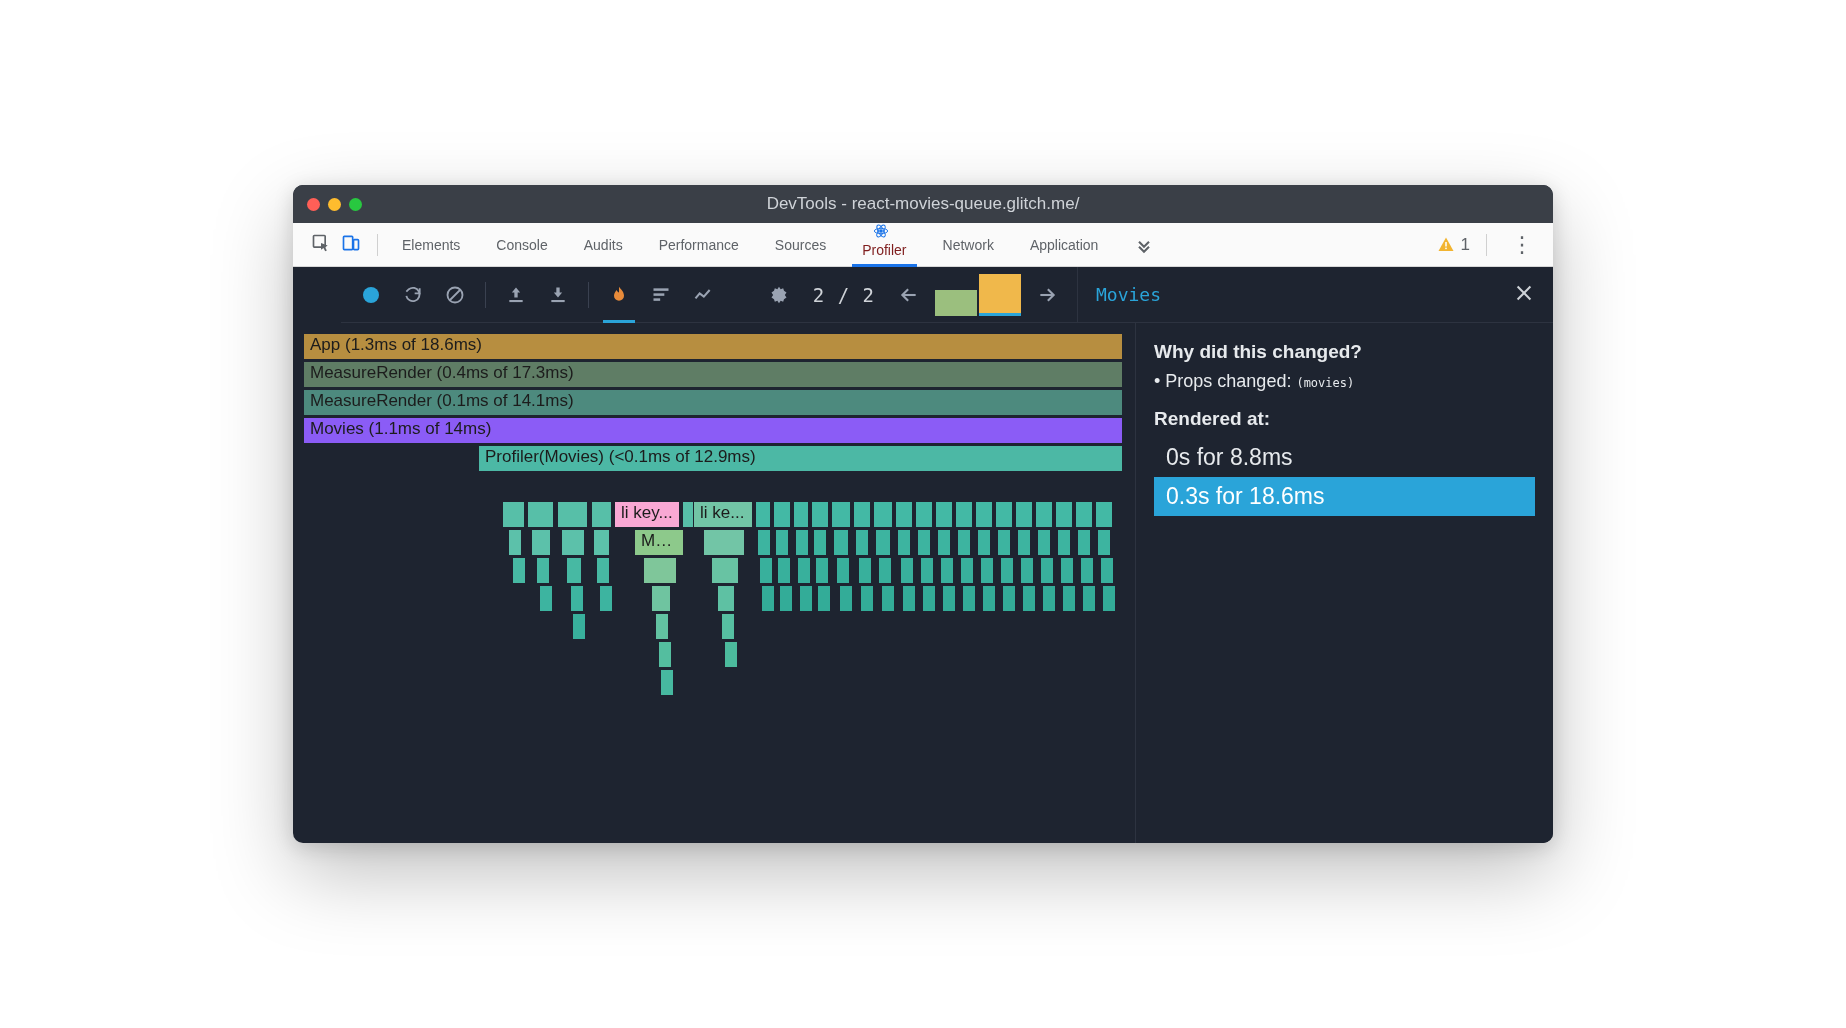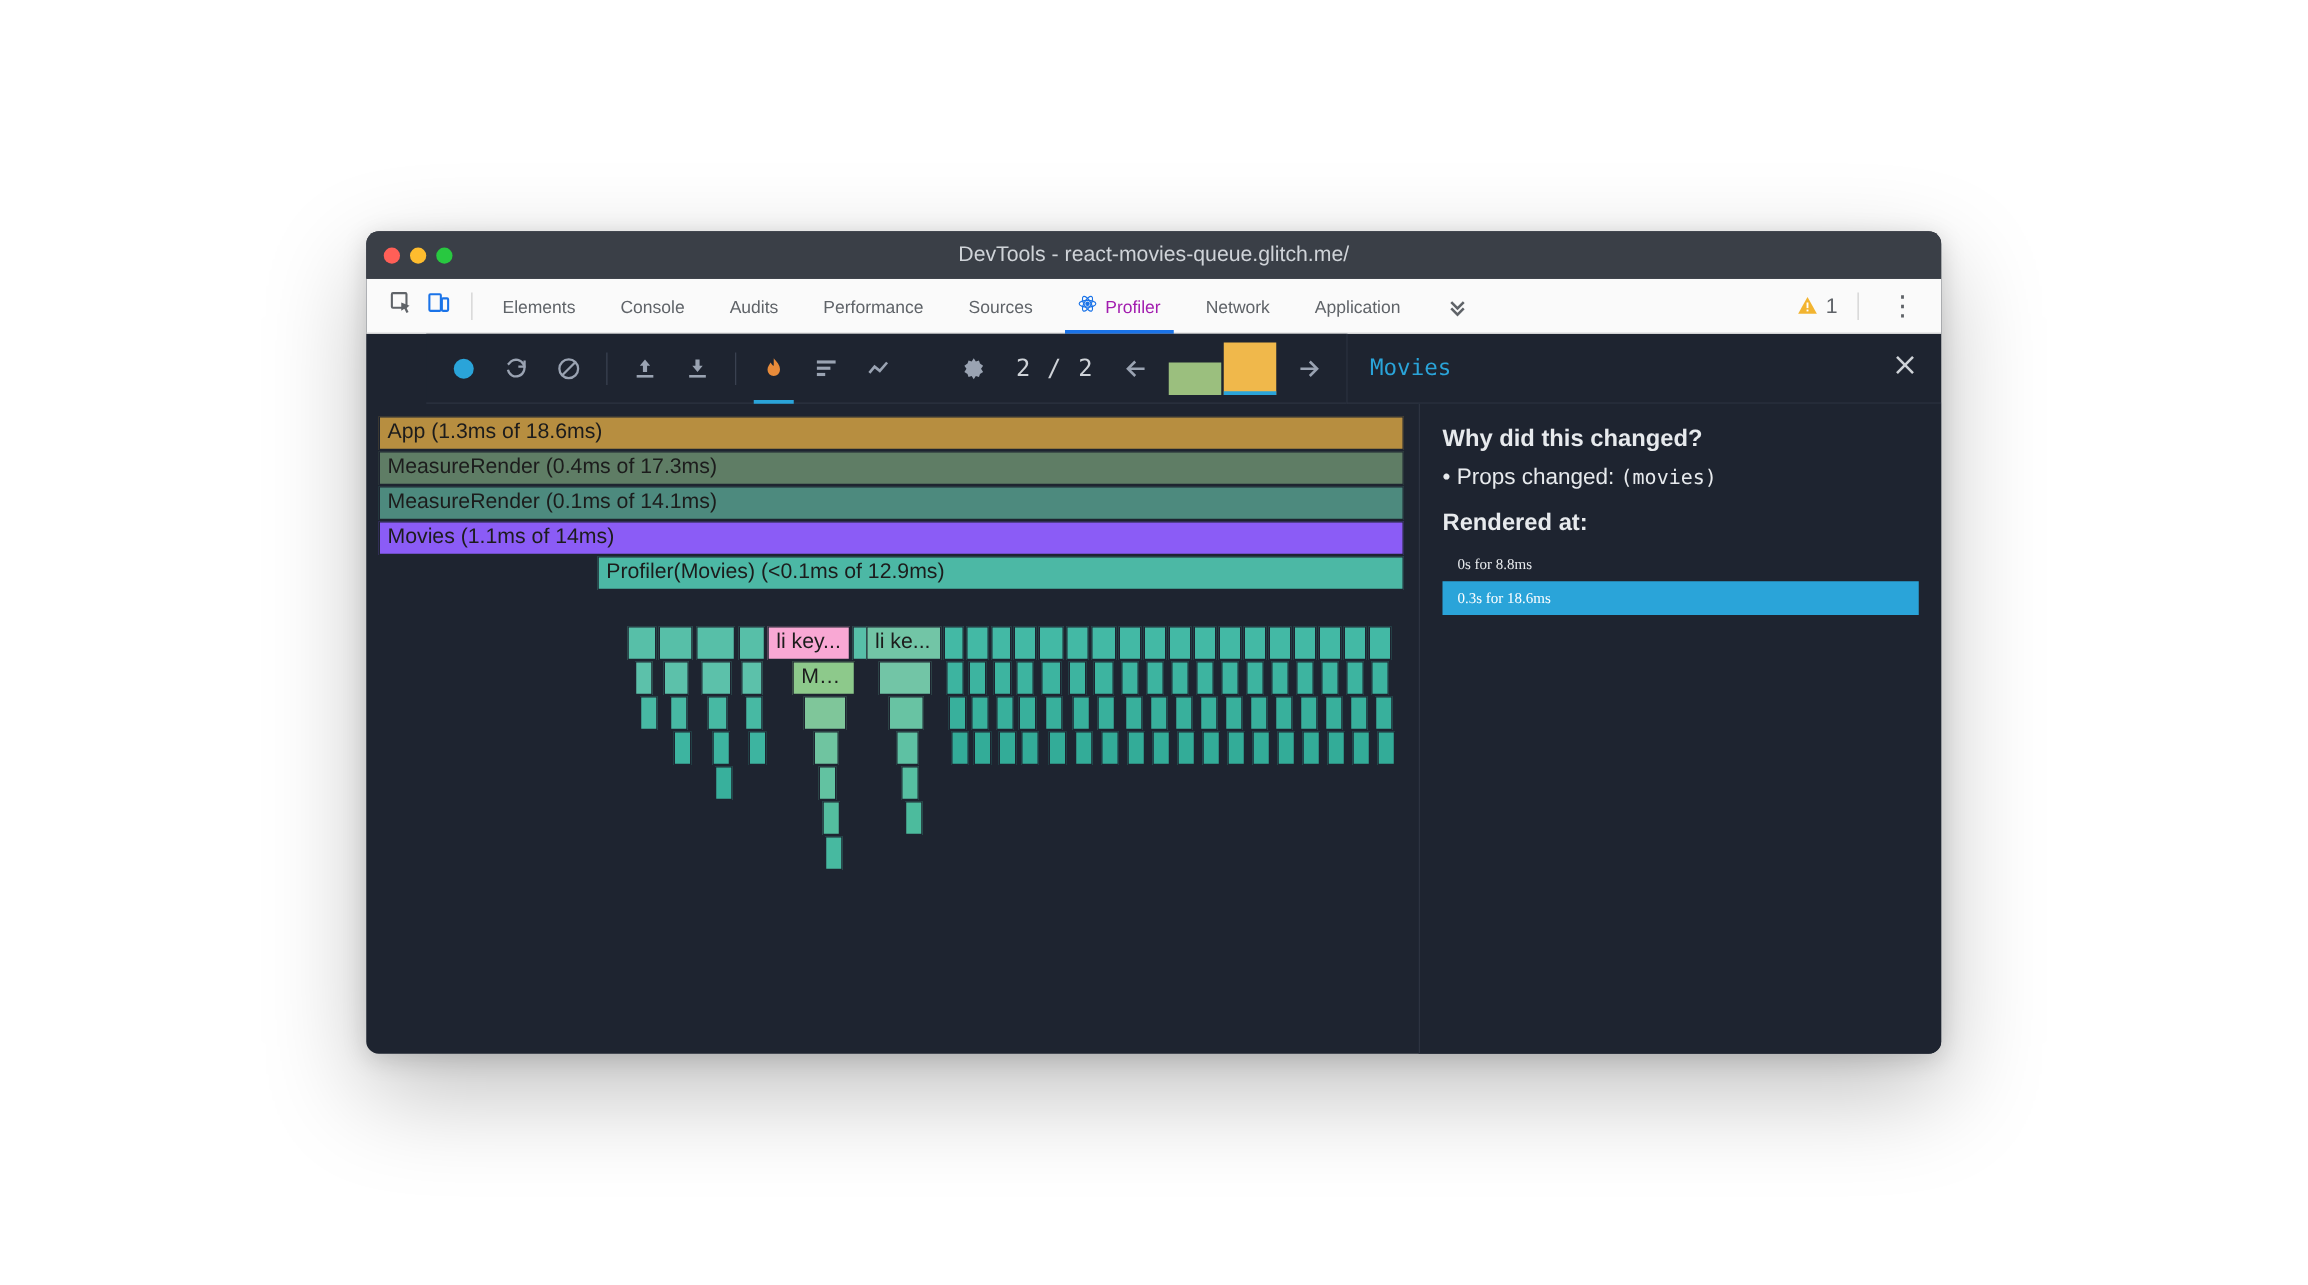--- a/index.html
+++ b/index.html
@@ -56,21 +56,21 @@
 .tab {
   padding: 0 18px;
   height: 44px;
   display: flex;
   align-items: center;
   color: #5f6368;
   font-size: 14px;
   cursor: pointer;
   position: relative;
 }
-.tab.active { color: #a21caf; }
+.tab.active { color: #7f1d1d; flex-direction: column; }
 .tab.active::after {
   content: "";
   position: absolute;
   left: 8px; right: 8px; bottom: 0;
   height: 3px; background: #1a73e8;
 }
 .tab .react-icon {
   margin-right: 6px;
 }
 .tabbar-right {
@@ -164,26 +164,25 @@
   height: 56px;
   display: flex;
   align-items: center;
   justify-content: space-between;
   padding: 0 18px;
   border-bottom: 1px solid #2d3340;
 }
 .right-body { padding: 18px; }
 .right-body h3 { font-size: 19px; font-weight: 700; margin-bottom: 8px; }
 .right-body .prop-line { font-size: 18px; margin-bottom: 16px; }
-.right-body .mono { font-family: Menlo, monospace; font-size: 16px; }
+.right-body .mono { font-family: Menlo, monospace; font-size: 12px; }
 .render-item {
   padding: 6px 12px;
-  font-size: 12px;
+  font-size: 23px;
   cursor: pointer;
-  font-family: Liberation Serif, serif;
 }
 .render-item.selected {
   background: #2aa4d9;
   color: #fff;
 }
 svg.icon { width: 20px; height: 20px; }
 </style>
 </head>
 <body>
 

